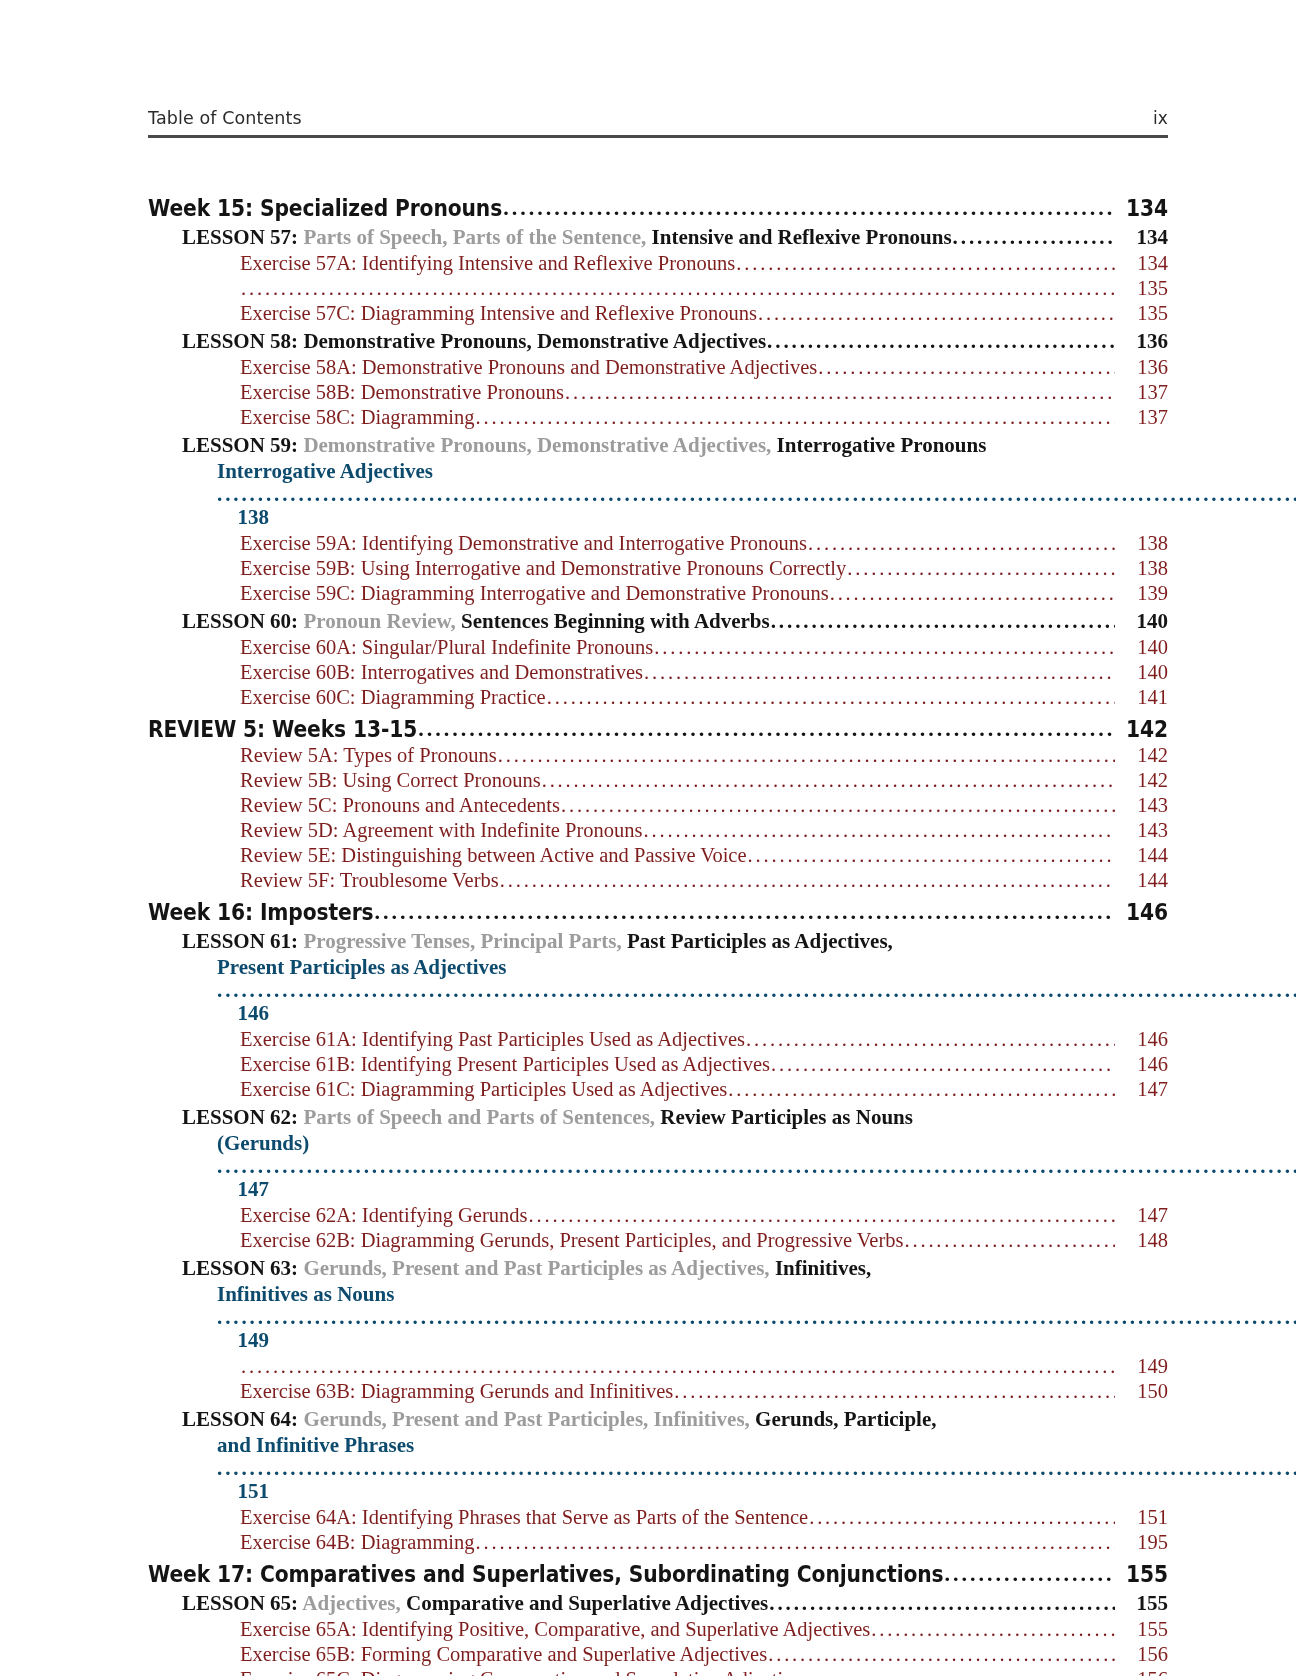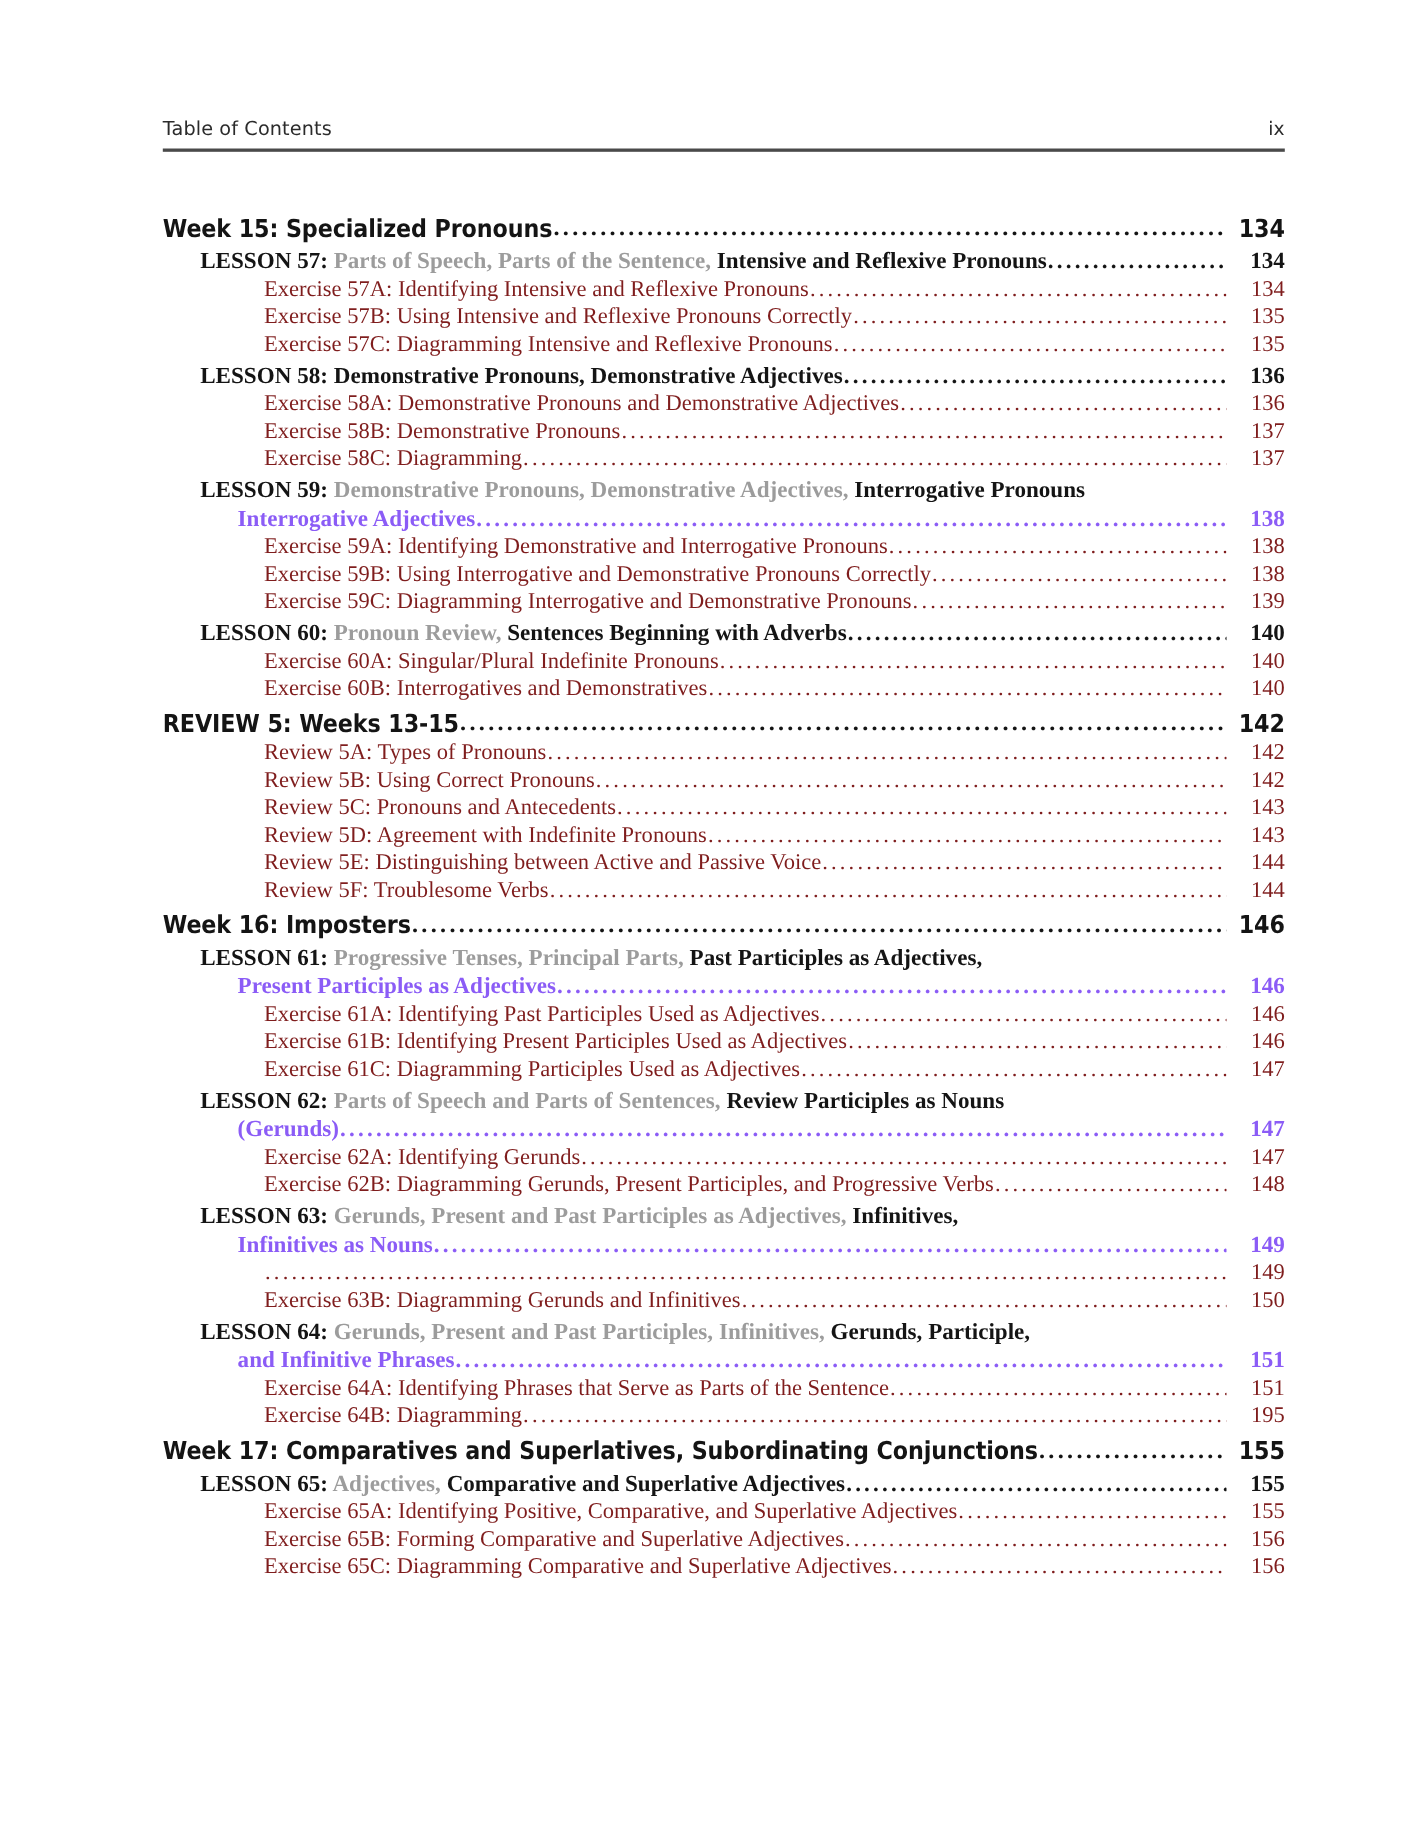--- a/index.html
+++ b/index.html
@@ -116,23 +116,24 @@
     align-items: center;
   }
   .lvl-lesson .leader { font-size: 21px; letter-spacing: 2.9px; }
   .lvl-lesson .folio { min-width: 52px; }
 
   
   .lvl-lesson-cont {
     font-family: "Liberation Serif", serif;
     font-weight: bold;
     font-size: 21px;
-    color: #8b5cf6;
+    color: #0c4a6e;
     margin-top: 1px;
     padding-left: 68px;
+    flex-direction: column;
   }
   .lvl-lesson-cont .leader { font-size: 21px; letter-spacing: 2.9px; }
   .lvl-lesson-cont .folio { min-width: 52px; }
 
   
   .prefix-gray { color: #9c9c9c; font-weight: bold; }
 
   
   .lvl-exercise {
     font-family: "Liberation Serif", serif;
@@ -168,21 +169,20 @@
         <span class="label"><span>LESSON 57: </span><span class="prefix-gray">Parts of Speech, Parts of the Sentence, </span><span>Intensive and Reflexive Pronouns</span></span>
         <span class="leader"></span>
         <span class="folio">134</span>
       </div>
       <div class="entry lvl-exercise">
         <span class="label"><span>Exercise 57A: Identifying Intensive and Reflexive Pronouns</span></span>
         <span class="leader"></span>
         <span class="folio">134</span>
       </div>
       <div class="entry lvl-exercise">
-        <span class="label"><span>Exercise 57B: Using Intensive and Reflexive Pronouns Correctly</span></span>
         <span class="leader"></span>
         <span class="folio">135</span>
       </div>
       <div class="entry lvl-exercise">
         <span class="label"><span>Exercise 57C: Diagramming Intensive and Reflexive Pronouns</span></span>
         <span class="leader"></span>
         <span class="folio">135</span>
       </div>
       <div class="entry lvl-lesson">
         <span class="label"><span>LESSON 58: </span><span>Demonstrative Pronouns, Demonstrative Adjectives</span></span>
@@ -235,20 +235,25 @@
       <div class="entry lvl-exercise">
         <span class="label"><span>Exercise 60A: Singular/Plural Indefinite Pronouns</span></span>
         <span class="leader"></span>
         <span class="folio">140</span>
       </div>
       <div class="entry lvl-exercise">
         <span class="label"><span>Exercise 60B: Interrogatives and Demonstratives</span></span>
         <span class="leader"></span>
         <span class="folio">140</span>
       </div>
+      <div class="entry lvl-exercise">
+        <span class="label"><span>Exercise 60C: Diagramming Practice</span></span>
+        <span class="leader"></span>
+        <span class="folio">141</span>
+      </div>
       <div class="entry lvl-week">
         <span class="label"><span>REVIEW 5: Weeks 13-15</span></span>
         <span class="leader"></span>
         <span class="folio">142</span>
       </div>
       <div class="entry lvl-exercise">
         <span class="label"><span>Review 5A: Types of Pronouns</span></span>
         <span class="leader"></span>
         <span class="folio">142</span>
       </div>

